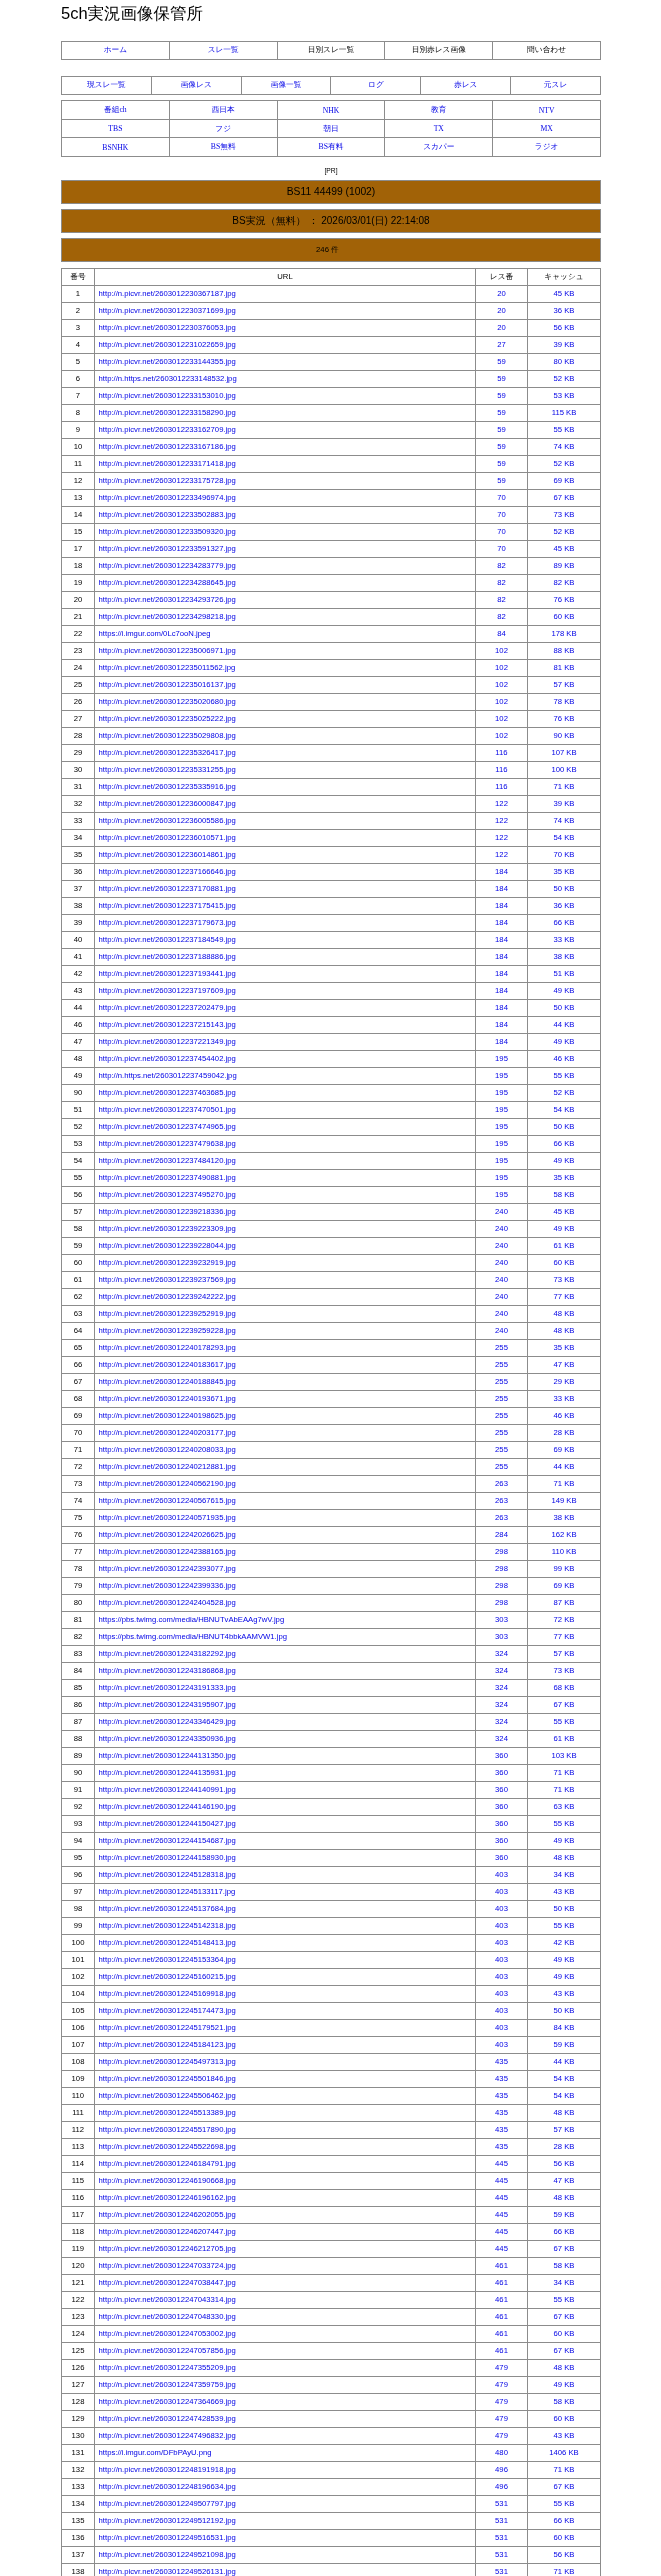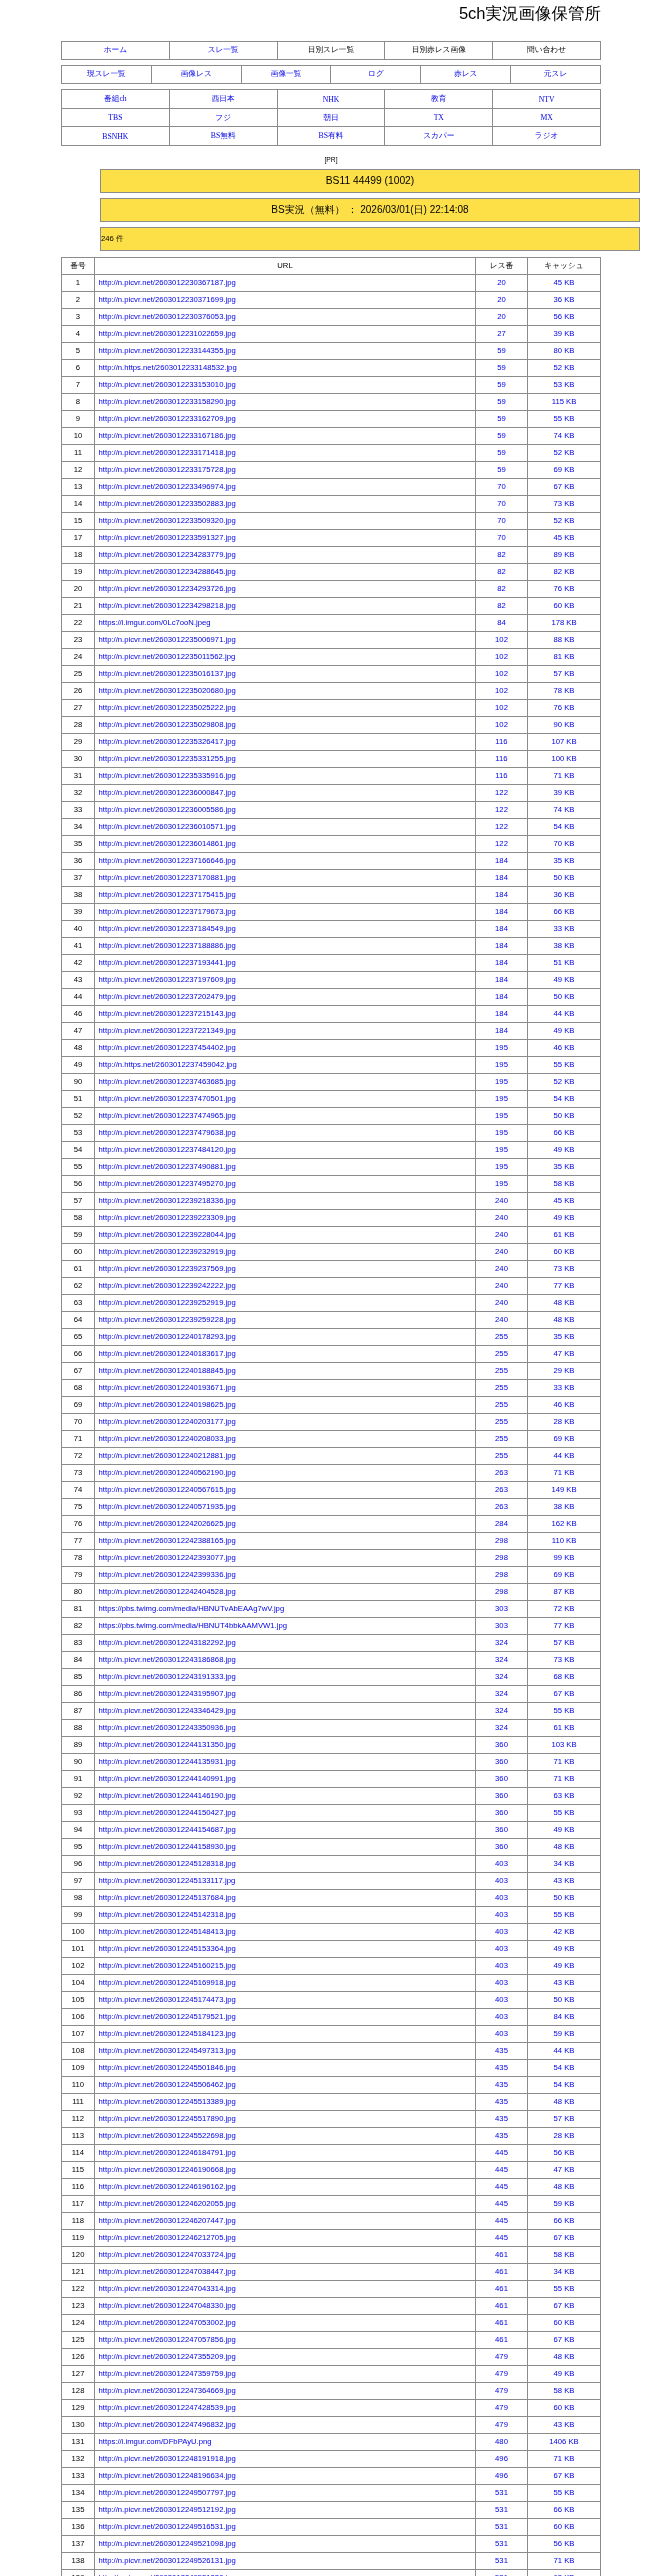--- a/index.html
+++ b/index.html
@@ -3,40 +3,40 @@
 <meta charset="utf-8">
 <style>
   html,body{margin:0;padding:0;}
   body{
     width:662px;height:3091px;overflow:hidden;background:#ffffff;color:#000;
     font-family:"Liberation Sans","DejaVu Sans",sans-serif;
   }
   .container{width:540px;margin:0 auto;}
   a{color:#0000e6;text-decoration:none;}
   .page-title{
-    text-align:right;font-size:16.5px;font-weight:normal;
+    text-align:left;font-size:16.5px;font-weight:normal;
     margin:4.1px 0 0 0;line-height:19.6px;
   }
   table.nav{width:100%;border-collapse:collapse;table-layout:fixed;}
   table.nav td{
     border:0.5px solid #8c8c8c;height:17px;text-align:center;
     font-size:7.7px;padding:0;white-space:nowrap;overflow:hidden;
   }
   #nav-table-1{margin-top:17px;}
-  #nav-table-2{margin-top:5px;border-radius:7px;}
+  #nav-table-2{margin-top:16px;border-radius:7px;}
   #nav-table-3{margin-top:5.7px;}
   #nav-table-3 td{height:17.5px;font-family:Liberation Serif, serif;}
   .pr-label{text-align:center;font-size:6.7px;margin-top:10.3px;line-height:7.2px;}
   .box{
     box-sizing:border-box;border:0.5px solid #8c8c8c;height:24px;width:100%;
-    display:flex;align-items:center;justify-content:center;background:#fde047;margin-left:39px;
+    display:flex;align-items:center;justify-content:center;background:#a16207;
   }
   #thread-title-box{margin-top:5.2px;font-size:10.3px;}
   #board-datetime-box{margin-top:5.2px;font-size:10px;}
-  #count-box{margin-top:5.7px;font-size:7.7px;justify-content:flex-start;padding-right:7.2px;}
+  #count-box{margin-top:5.7px;font-size:7.7px;justify-content:center;padding-right:7.2px;}
   table.data{
     border-collapse:collapse;table-layout:fixed;width:539px;margin-top:5.2px;
   }
   table.data th,table.data td{
     border:0.5px solid #8c8c8c;height:16px;padding:0;font-size:7.7px;
     font-weight:normal;text-align:center;white-space:nowrap;overflow:hidden;
   }
   table.data td.url{text-align:left;padding-left:3.6px;}
   col.c-num{width:33px;}
   col.c-url{width:381px;}

